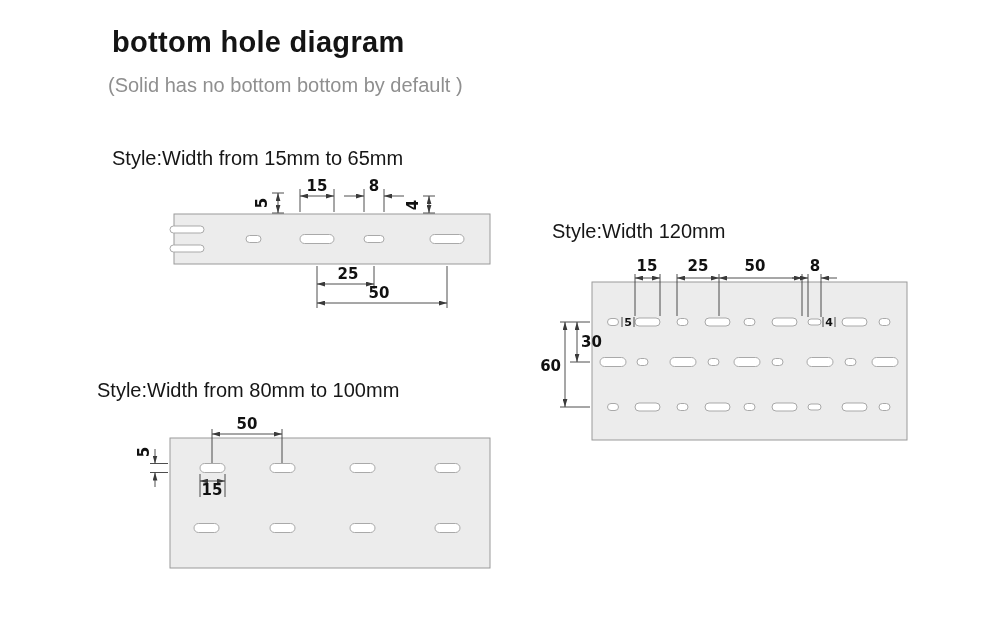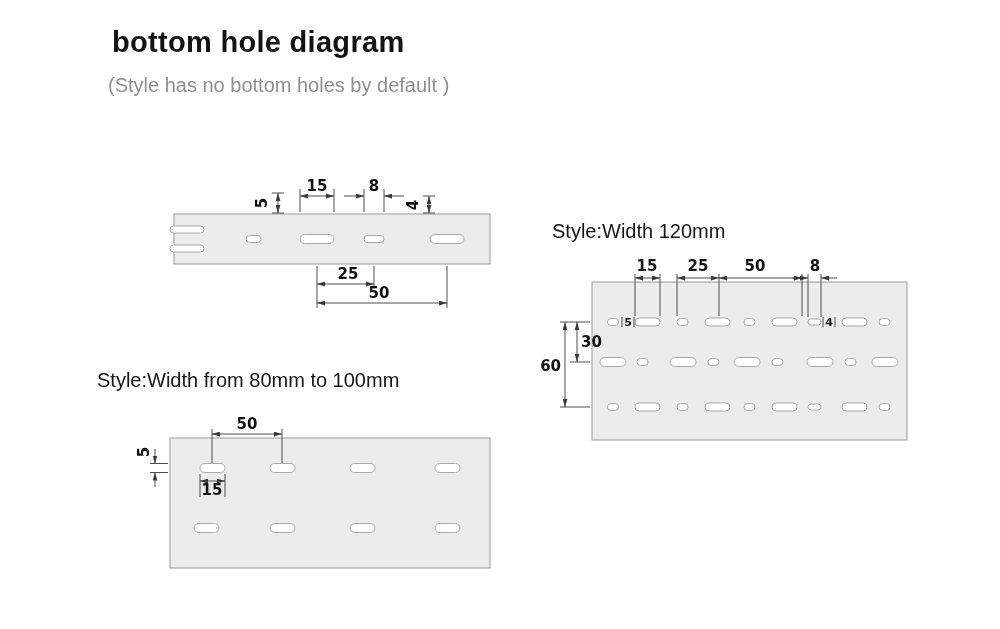--- a/index.html
+++ b/index.html
@@ -19,24 +19,25 @@
   .dim-text { font-family:"DejaVu Sans",sans-serif; font-size:15px; font-weight:700;
               fill:#111; text-anchor:middle; }
   .dim-text-sm { font-size:11px; }
 </style>
 </head>
 <body>
 
 <div class="page">
 
   <div class="abs title" style="left:90px; top:26px;">bottom hole diagram</div>
-  <div class="abs subtitle" style="left:86px; top:74px;">(Style has no bottom holes by default )</div>
+  <div class="abs subtitle" style="left:86px; top:74px;">(Solid has no bottom bottom by default )</div>
 
+  <div class="abs section-label" style="left:90px; top:147px;">Style:Width from 15mm to 65mm</div>
   <div class="abs section-label" style="left:530px; top:220px;">Style:Width 120mm</div>
-  <div class="abs section-label" style="left:75px; top:369px;text-align:right;">Style:Width from 80mm to 100mm</div>
+  <div class="abs section-label" style="left:75px; top:379px;text-align:right;">Style:Width from 80mm to 100mm</div>
 
   <svg class="diagram-layer" width="1000" height="629" viewBox="0 0 1000 629">
     <defs>
       <marker id="arr" viewBox="0 0 10 6" refX="10" refY="3" markerWidth="8" markerHeight="5" markerUnits="userSpaceOnUse" orient="auto-start-reverse">
         <path d="M0,0 L10,3 L0,6 Z" fill="#3a3a3a"></path>
       </marker>
     </defs>
 
     <g>
       <rect class="plate" x="152" y="214" width="316" height="50" fill="#ececec"></rect>

